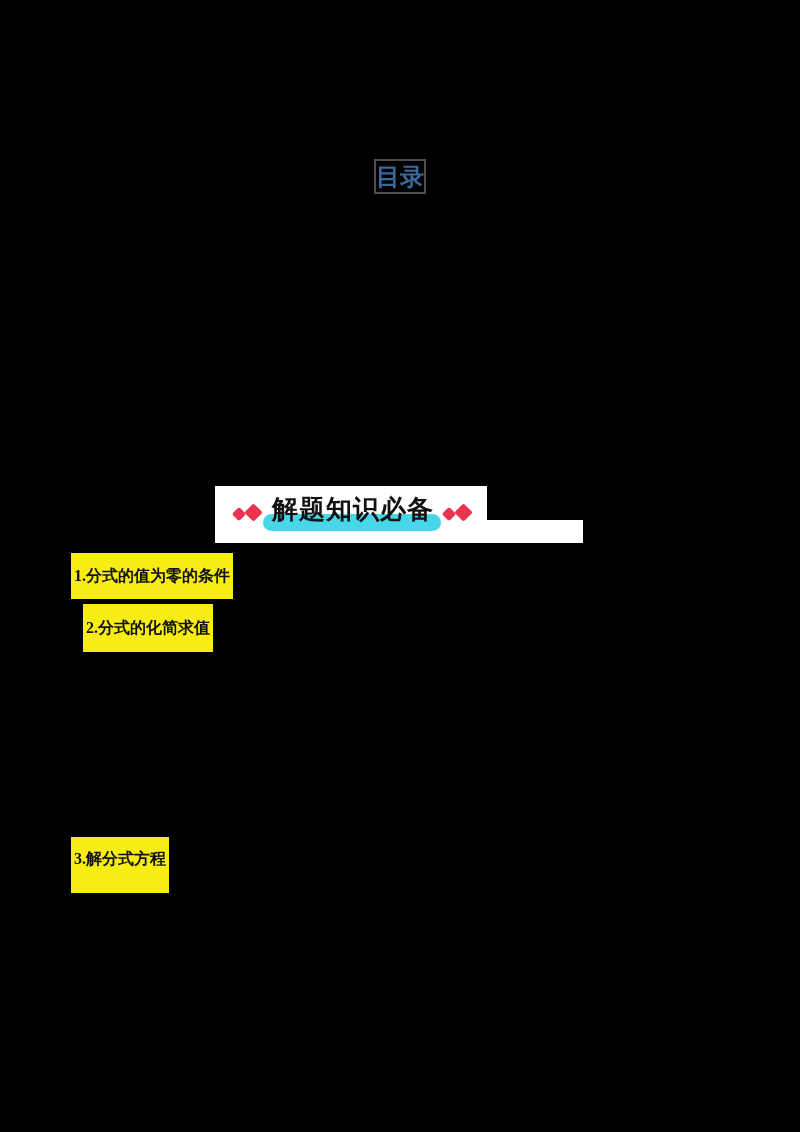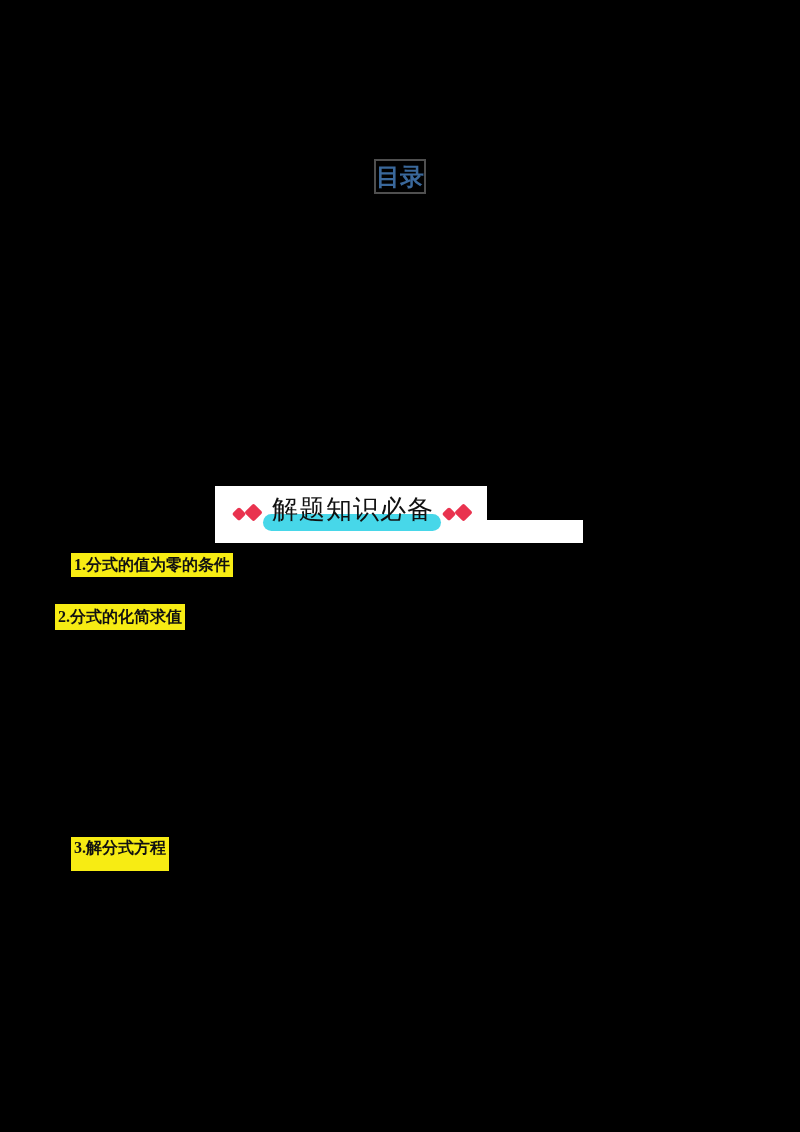--- a/index.html
+++ b/index.html
@@ -51,21 +51,21 @@
     position: absolute;
     left: 48px; top: 28px;
     width: 178px; height: 17px;
     background: var(--cyan, #47D7E9);
     border-radius: 9px;
   }
   .banner-title {
     position: absolute;
     left: 57px; top: 9px;
     font-size: 26px;
-    font-weight: 400;
+    font-weight: 700;
     color: var(--text-black, #111);
     letter-spacing: 1px;
     line-height: 28px;
     white-space: nowrap;
   }
   .diamond {
     position: absolute;
     background: var(--red, #E9334F);
     transform: rotate(45deg);
     border-radius: 2px;
@@ -76,24 +76,24 @@
   .d-r-big   { left: 242px; top: 20px; width: 13px; height: 13px; }
 
   
   .section-item {
     position: absolute;
     background: var(--yellow, #F7EC13);
     color: var(--text-black, #111);
     font-family: "Liberation Serif", serif;
     font-weight: bold;
     white-space: nowrap;
-    padding: 0 3px;
+    padding: 11px 3px;
   }
   .sec-1 { left: 71px; top: 553px; height: 24px; line-height: 24px; font-size: 16px; }
-  .sec-2 { left: 55px; top: 604px; height: 26px; line-height: 26px; font-size: 16px; }
+  .sec-2 { left: 83px; top: 604px; height: 26px; line-height: 26px; font-size: 16px; }
   .sec-3 { left: 71px; top: 837px; height: 34px; line-height: 22px; font-size: 16px; }
   .sec-num { font-family: "Liberation Serif", serif; }
 </style>
 </head>
 <body>
 
 <div id="page">
 
   <div class="toc-box">
     <span class="toc-label">目录</span>

